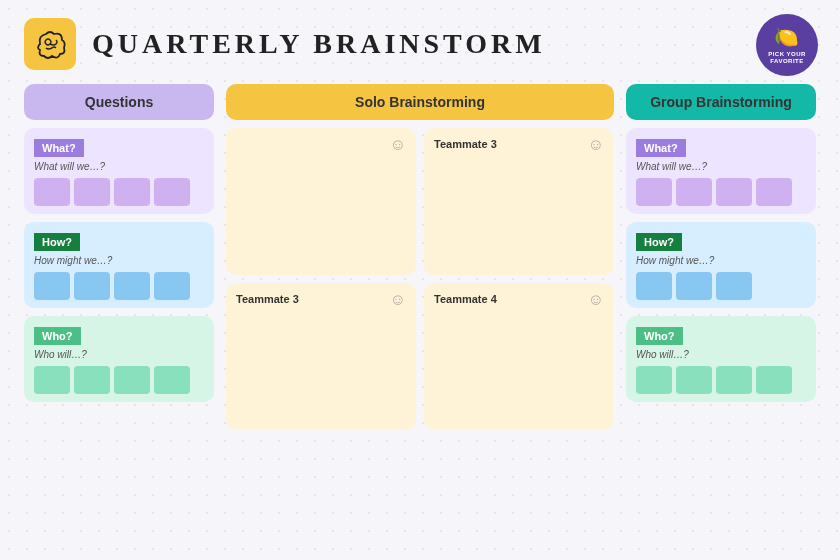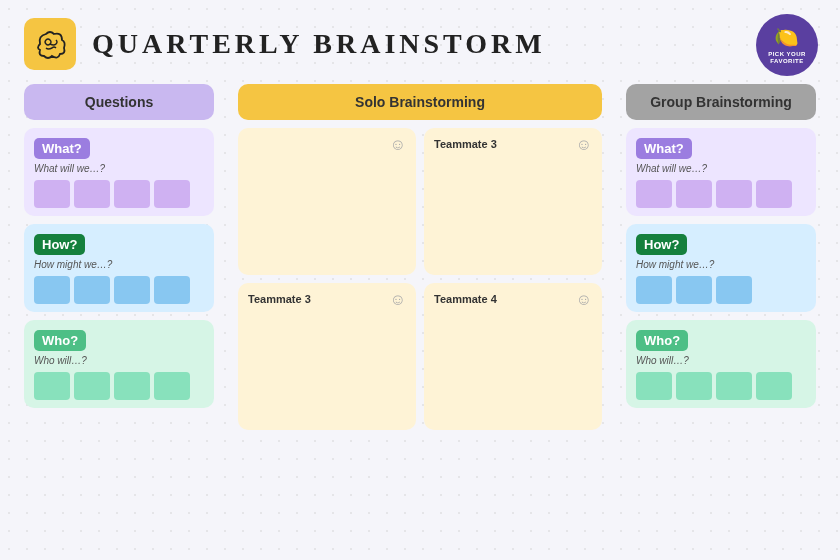--- a/index.html
+++ b/index.html
@@ -88,60 +88,60 @@
 
     .badge-emoji {
       font-size: 20px;
       margin-bottom: 2px;
     }
 
     
     .main-grid {
       display: grid;
       grid-template-columns: 190px 1fr 190px;
-      gap: 24px;
+      gap: 12px;
       height: 346px;
     }
 
     
     .col-header {
       border-radius: 10px;
       padding: 10px;
       text-align: center;
       font-weight: 800;
       font-size: 14px;
       margin-bottom: 8px;
     }
 
     .col-header.purple { background: #c9b8f0; color: #333; }
     .col-header.orange { background: #f5c542; color: #333; }
-    .col-header.teal { background: #a3a3a3; color: #333; }
+    .col-header.teal { background: #14b8a6; color: #333; }
 
     
     .questions-col {
       display: flex;
       flex-direction: column;
       gap: 8px;
     }
 
     .question-section {
       border-radius: 10px;
       padding: 10px 10px 8px 10px;
       flex: 1;
     }
 
     .question-section.purple-bg { background: #ede5ff; }
     .question-section.blue-bg { background: #d6eeff; }
     .question-section.green-bg { background: #d6f5e6; }
 
     .section-label {
       font-weight: 800;
-      font-size: 13px;
+      font-size: 11px;
       padding: 3px 8px;
-      border-radius: 5px;
+      border-radius: 0;
       display: inline-block;
       margin-bottom: 4px;
       color: white;
     }
 
     .section-label.purple { background: #9b7de0; }
     .section-label.blue { background: #15803d; }
     .section-label.green { background: #4dbf86; padding-left: 8px; }
 
     .section-subtitle {

